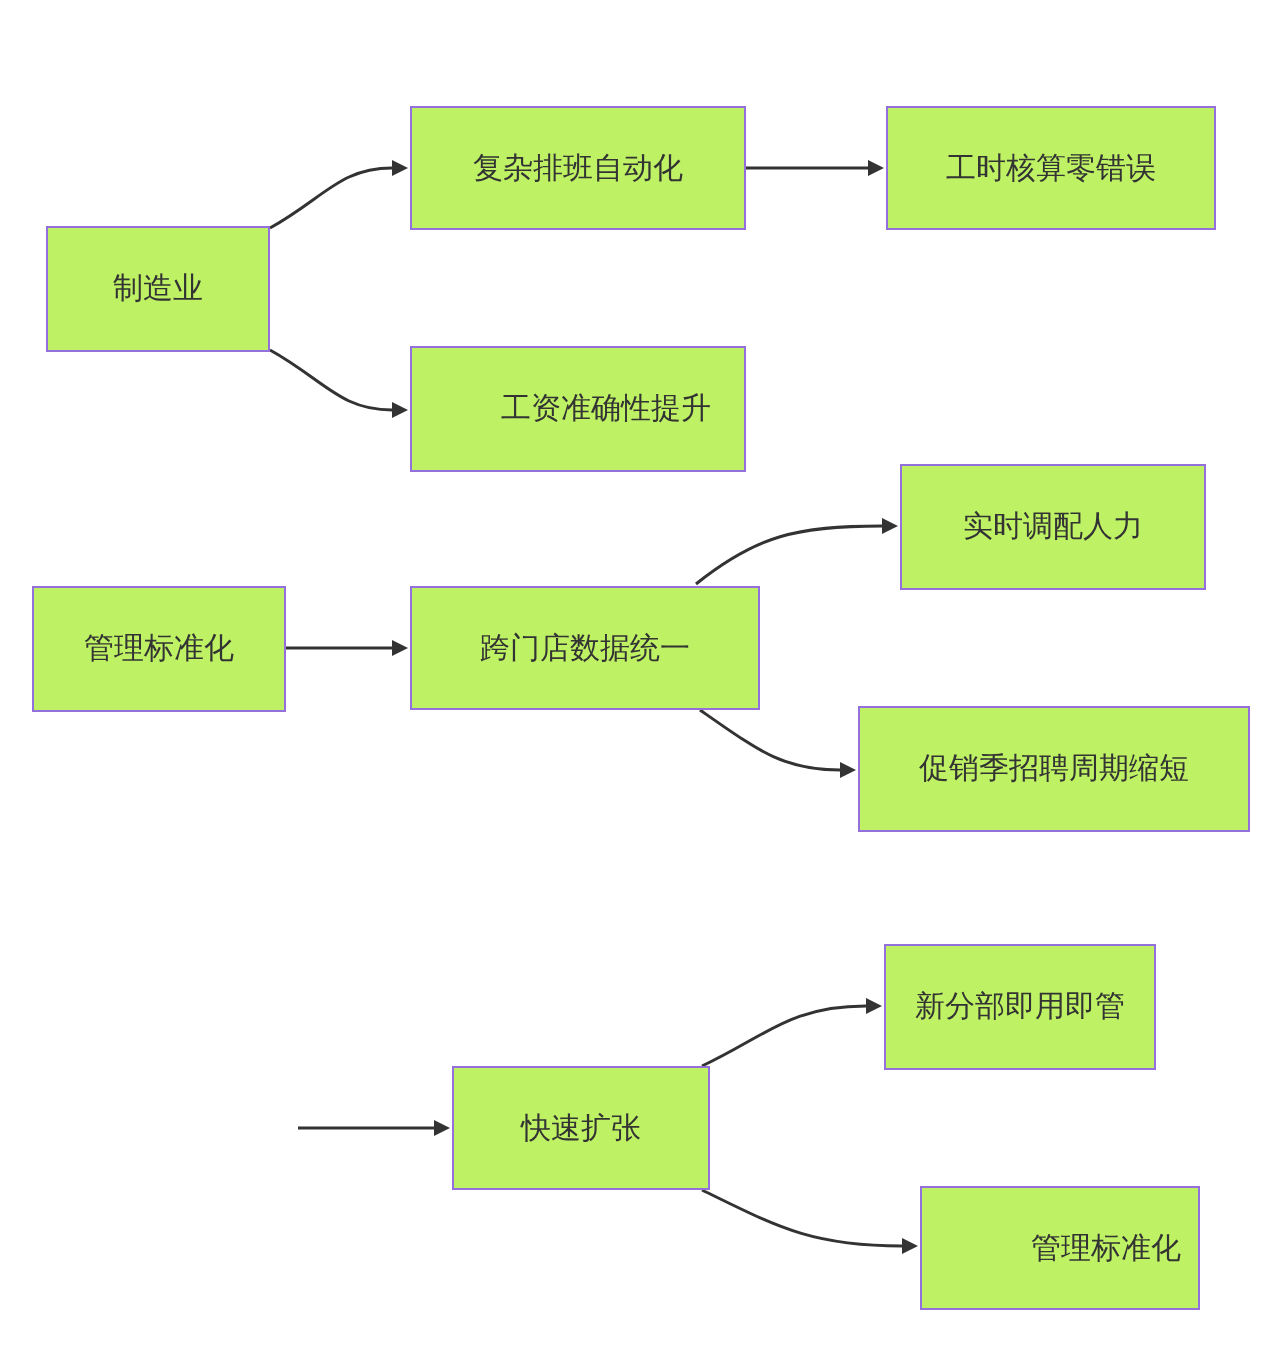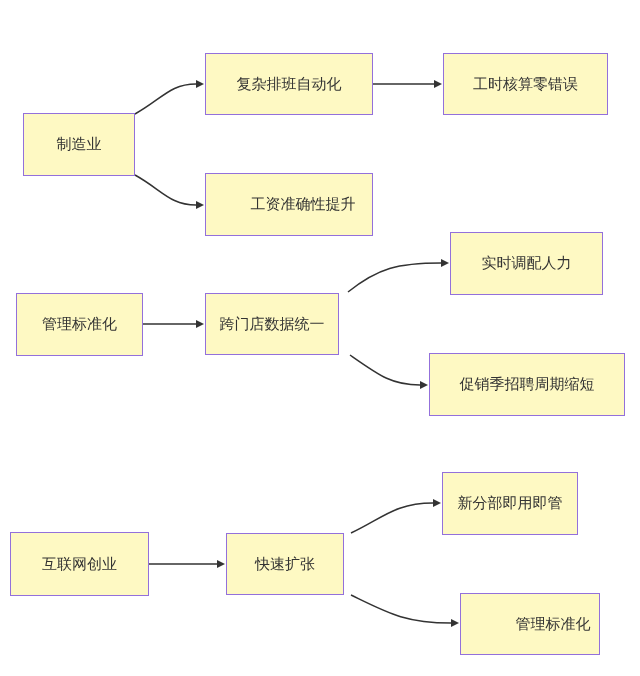--- a/index.html
+++ b/index.html
@@ -14,45 +14,45 @@
     position: absolute; left: 0; top: 0;
     width: 640px; height: 676px;
   }
   svg.edges {
     position: absolute; left: 0; top: 0;
     width: 640px; height: 676px;
     pointer-events: none;
   }
   .node {
     position: absolute;
-    background: #fef9c3;
+    background: #bef264;
     border: 1px solid #9370DB;
     color: #333333;
     font-size: 15px;
     font-weight: 500;
     display: flex;
     align-items: center;
     justify-content: center;
     text-align: center;
     box-sizing: border-box;
     white-space: nowrap;
   }
   
   .n-manufacturing        { left: 23px;  top: 113px; width: 112px; height: 63px; text-align: center; }
   .n-complex-scheduling   { left: 205px; top: 53px;  width: 168px; height: 62px; }
   .n-zero-error-hours     { left: 443px; top: 53px;  width: 165px; height: 62px; }
   .n-salary-accuracy      { left: 205px; top: 173px; width: 168px; height: 63px; padding-left: 28px; }
   
   .n-retail-chain         { left: 16px;  top: 293px; width: 127px; height: 63px; }
-  .n-cross-store-data     { left: 205px; top: 293px; width: 134px; height: 62px; }
+  .n-cross-store-data     { left: 205px; top: 293px; width: 175px; height: 62px; }
   .n-realtime-staffing    { left: 450px; top: 232px; width: 153px; height: 63px; font-family: Liberation Mono, monospace; }
   .n-promo-hiring         { left: 429px; top: 353px; width: 196px; height: 63px; }
   
   .n-internet-startup     { left: 10px;  top: 532px; width: 139px; height: 64px; }
-  .n-rapid-expansion      { left: 226px; top: 533px; width: 118px; height: 62px; font-family: Liberation Mono, monospace; }
+  .n-rapid-expansion      { left: 226px; top: 533px; width: 129px; height: 62px; font-family: Liberation Mono, monospace; }
   .n-new-branch           { left: 442px; top: 472px; width: 136px; height: 63px; }
   .n-mgmt-standardization { left: 460px; top: 593px; width: 140px; height: 62px; padding-left: 46px; }
 </style>
 </head>
 <body>
 
 <div class="canvas">
 
   <svg class="edges" viewBox="0 0 640 676">
     <defs>
@@ -92,23 +92,20 @@
   <div class="node n-cross-store-data">
     <span>跨门店数据统一</span>
   </div>
   <div class="node n-realtime-staffing">
     <span>实时调配人力</span>
   </div>
   <div class="node n-promo-hiring">
     <span>促销季招聘周期缩短</span>
   </div>
 
-  <div class="node n-internet-startup">
-    <span>互联网创业</span>
-  </div>
   <div class="node n-rapid-expansion">
     <span>快速扩张</span>
   </div>
   <div class="node n-new-branch">
     <span>新分部即用即管</span>
   </div>
   <div class="node n-mgmt-standardization">
     <span>管理标准化</span>
   </div>
 

